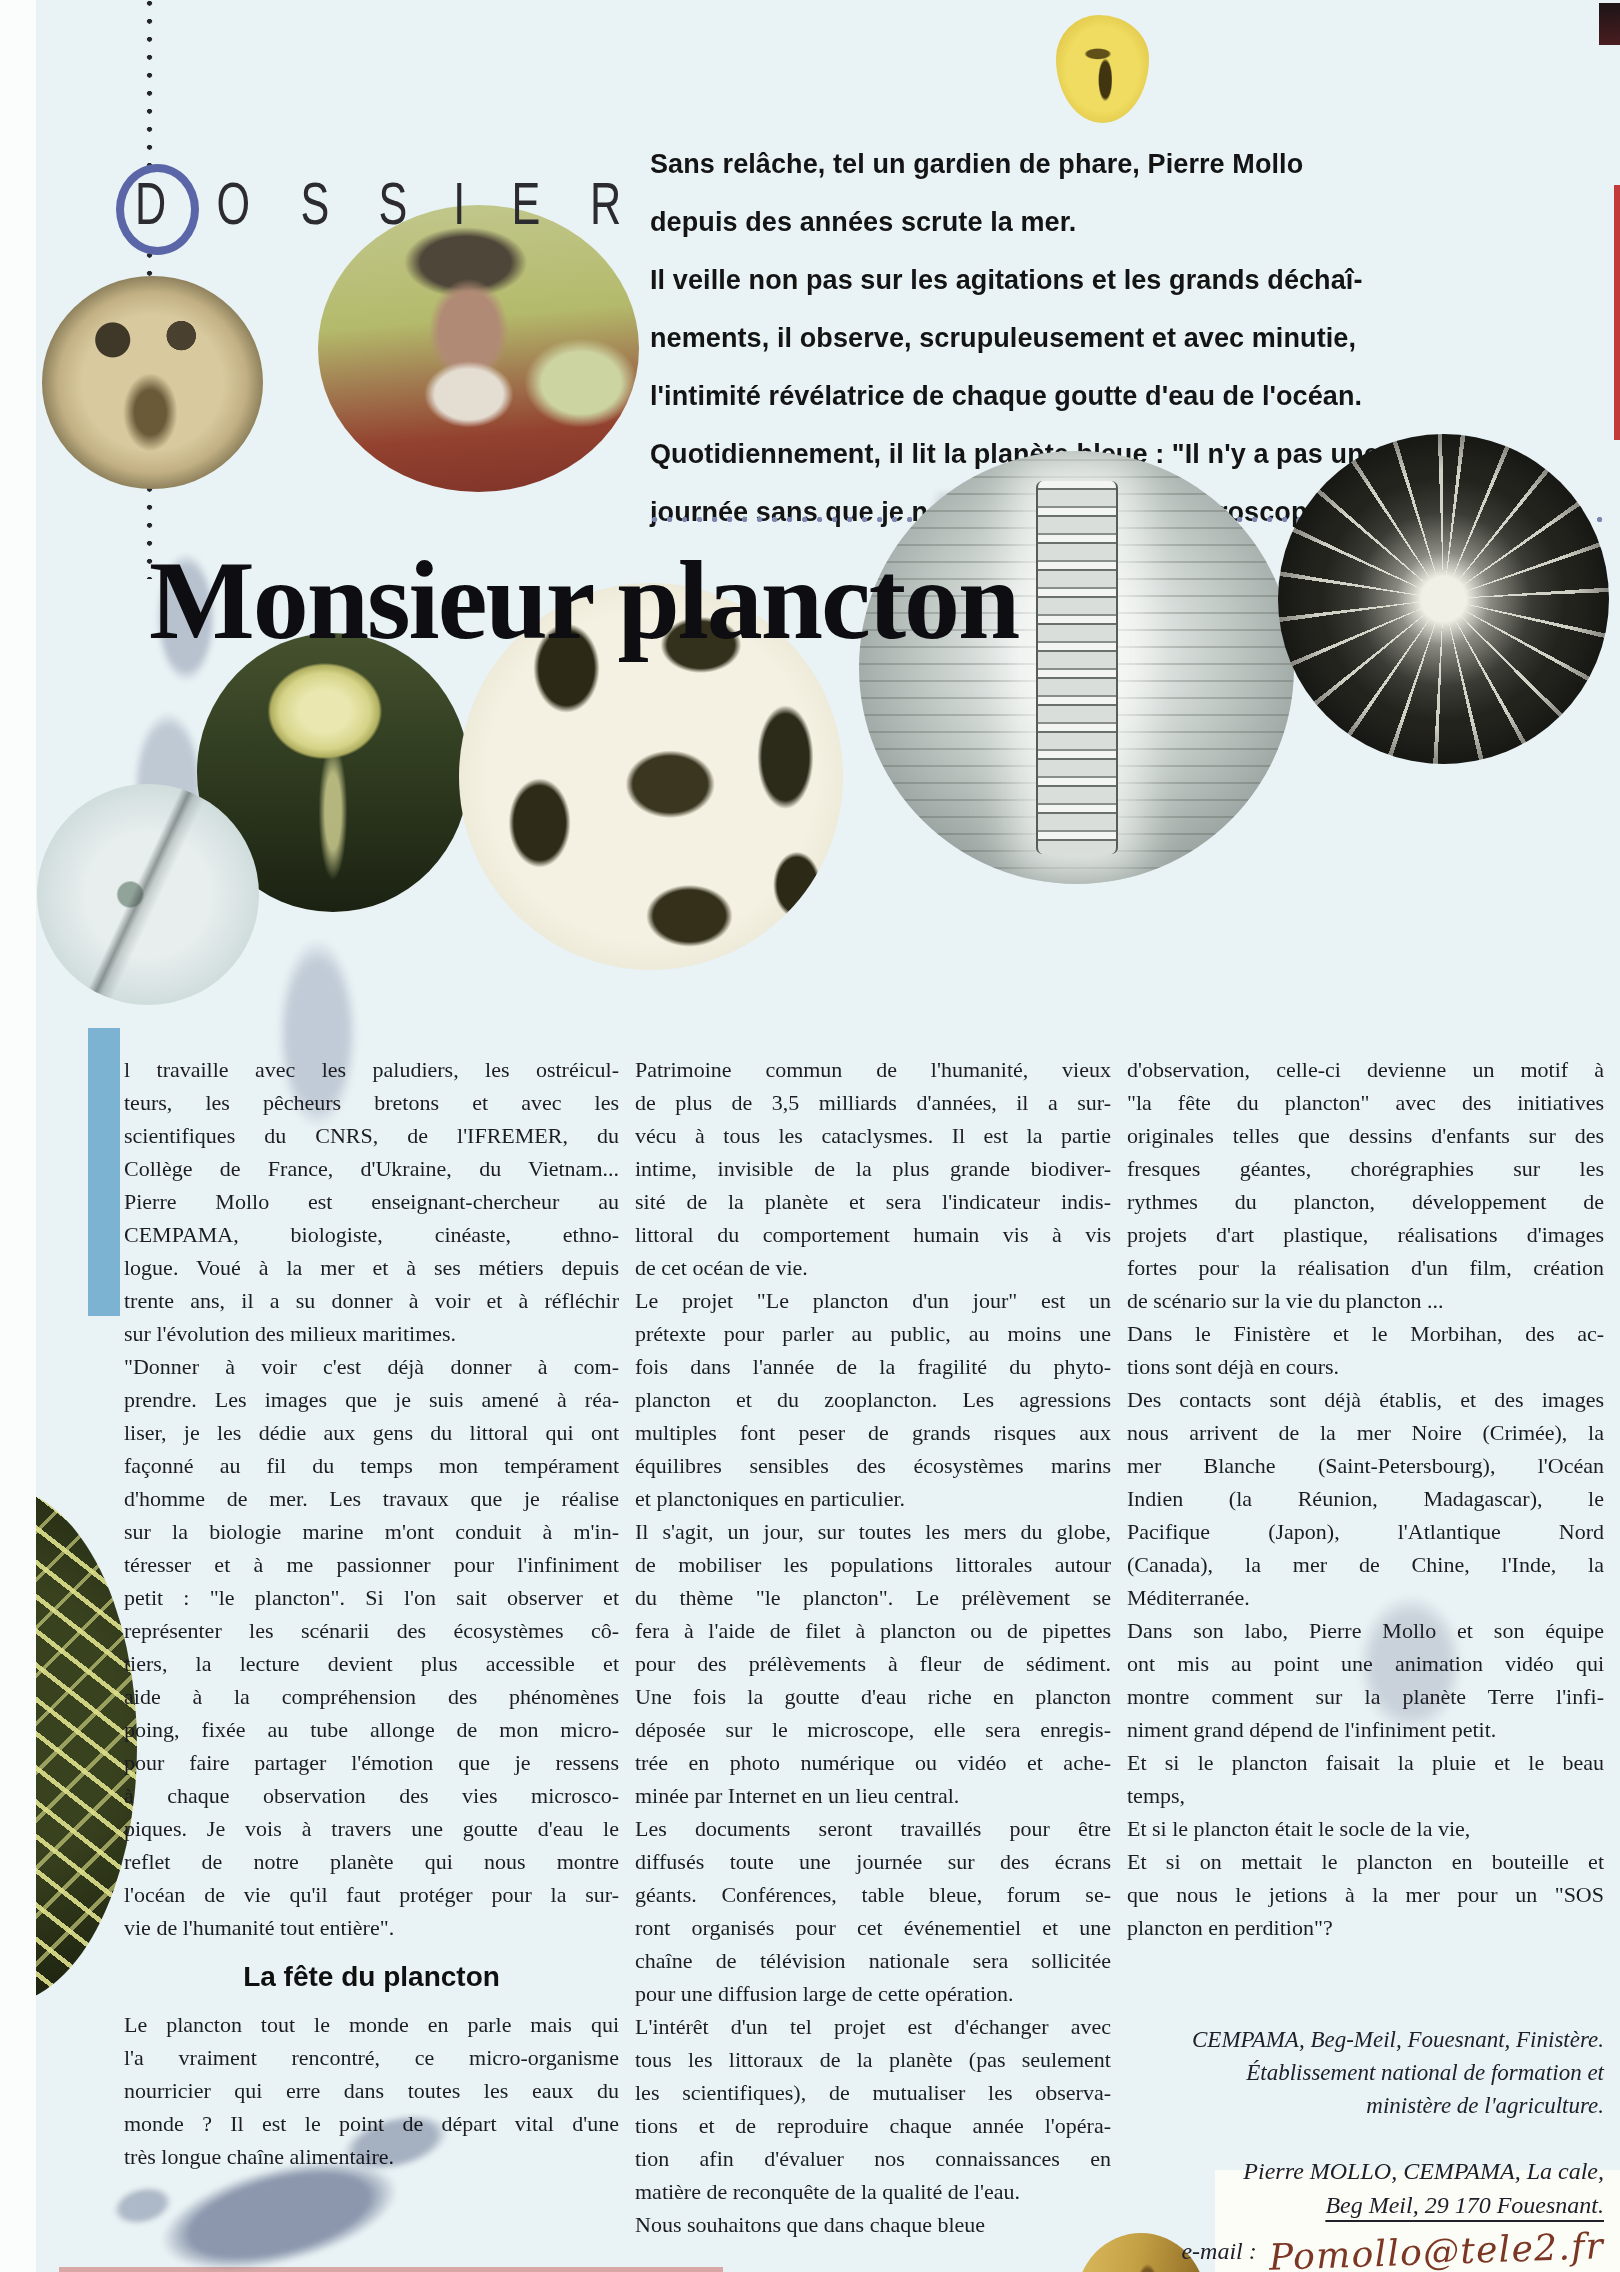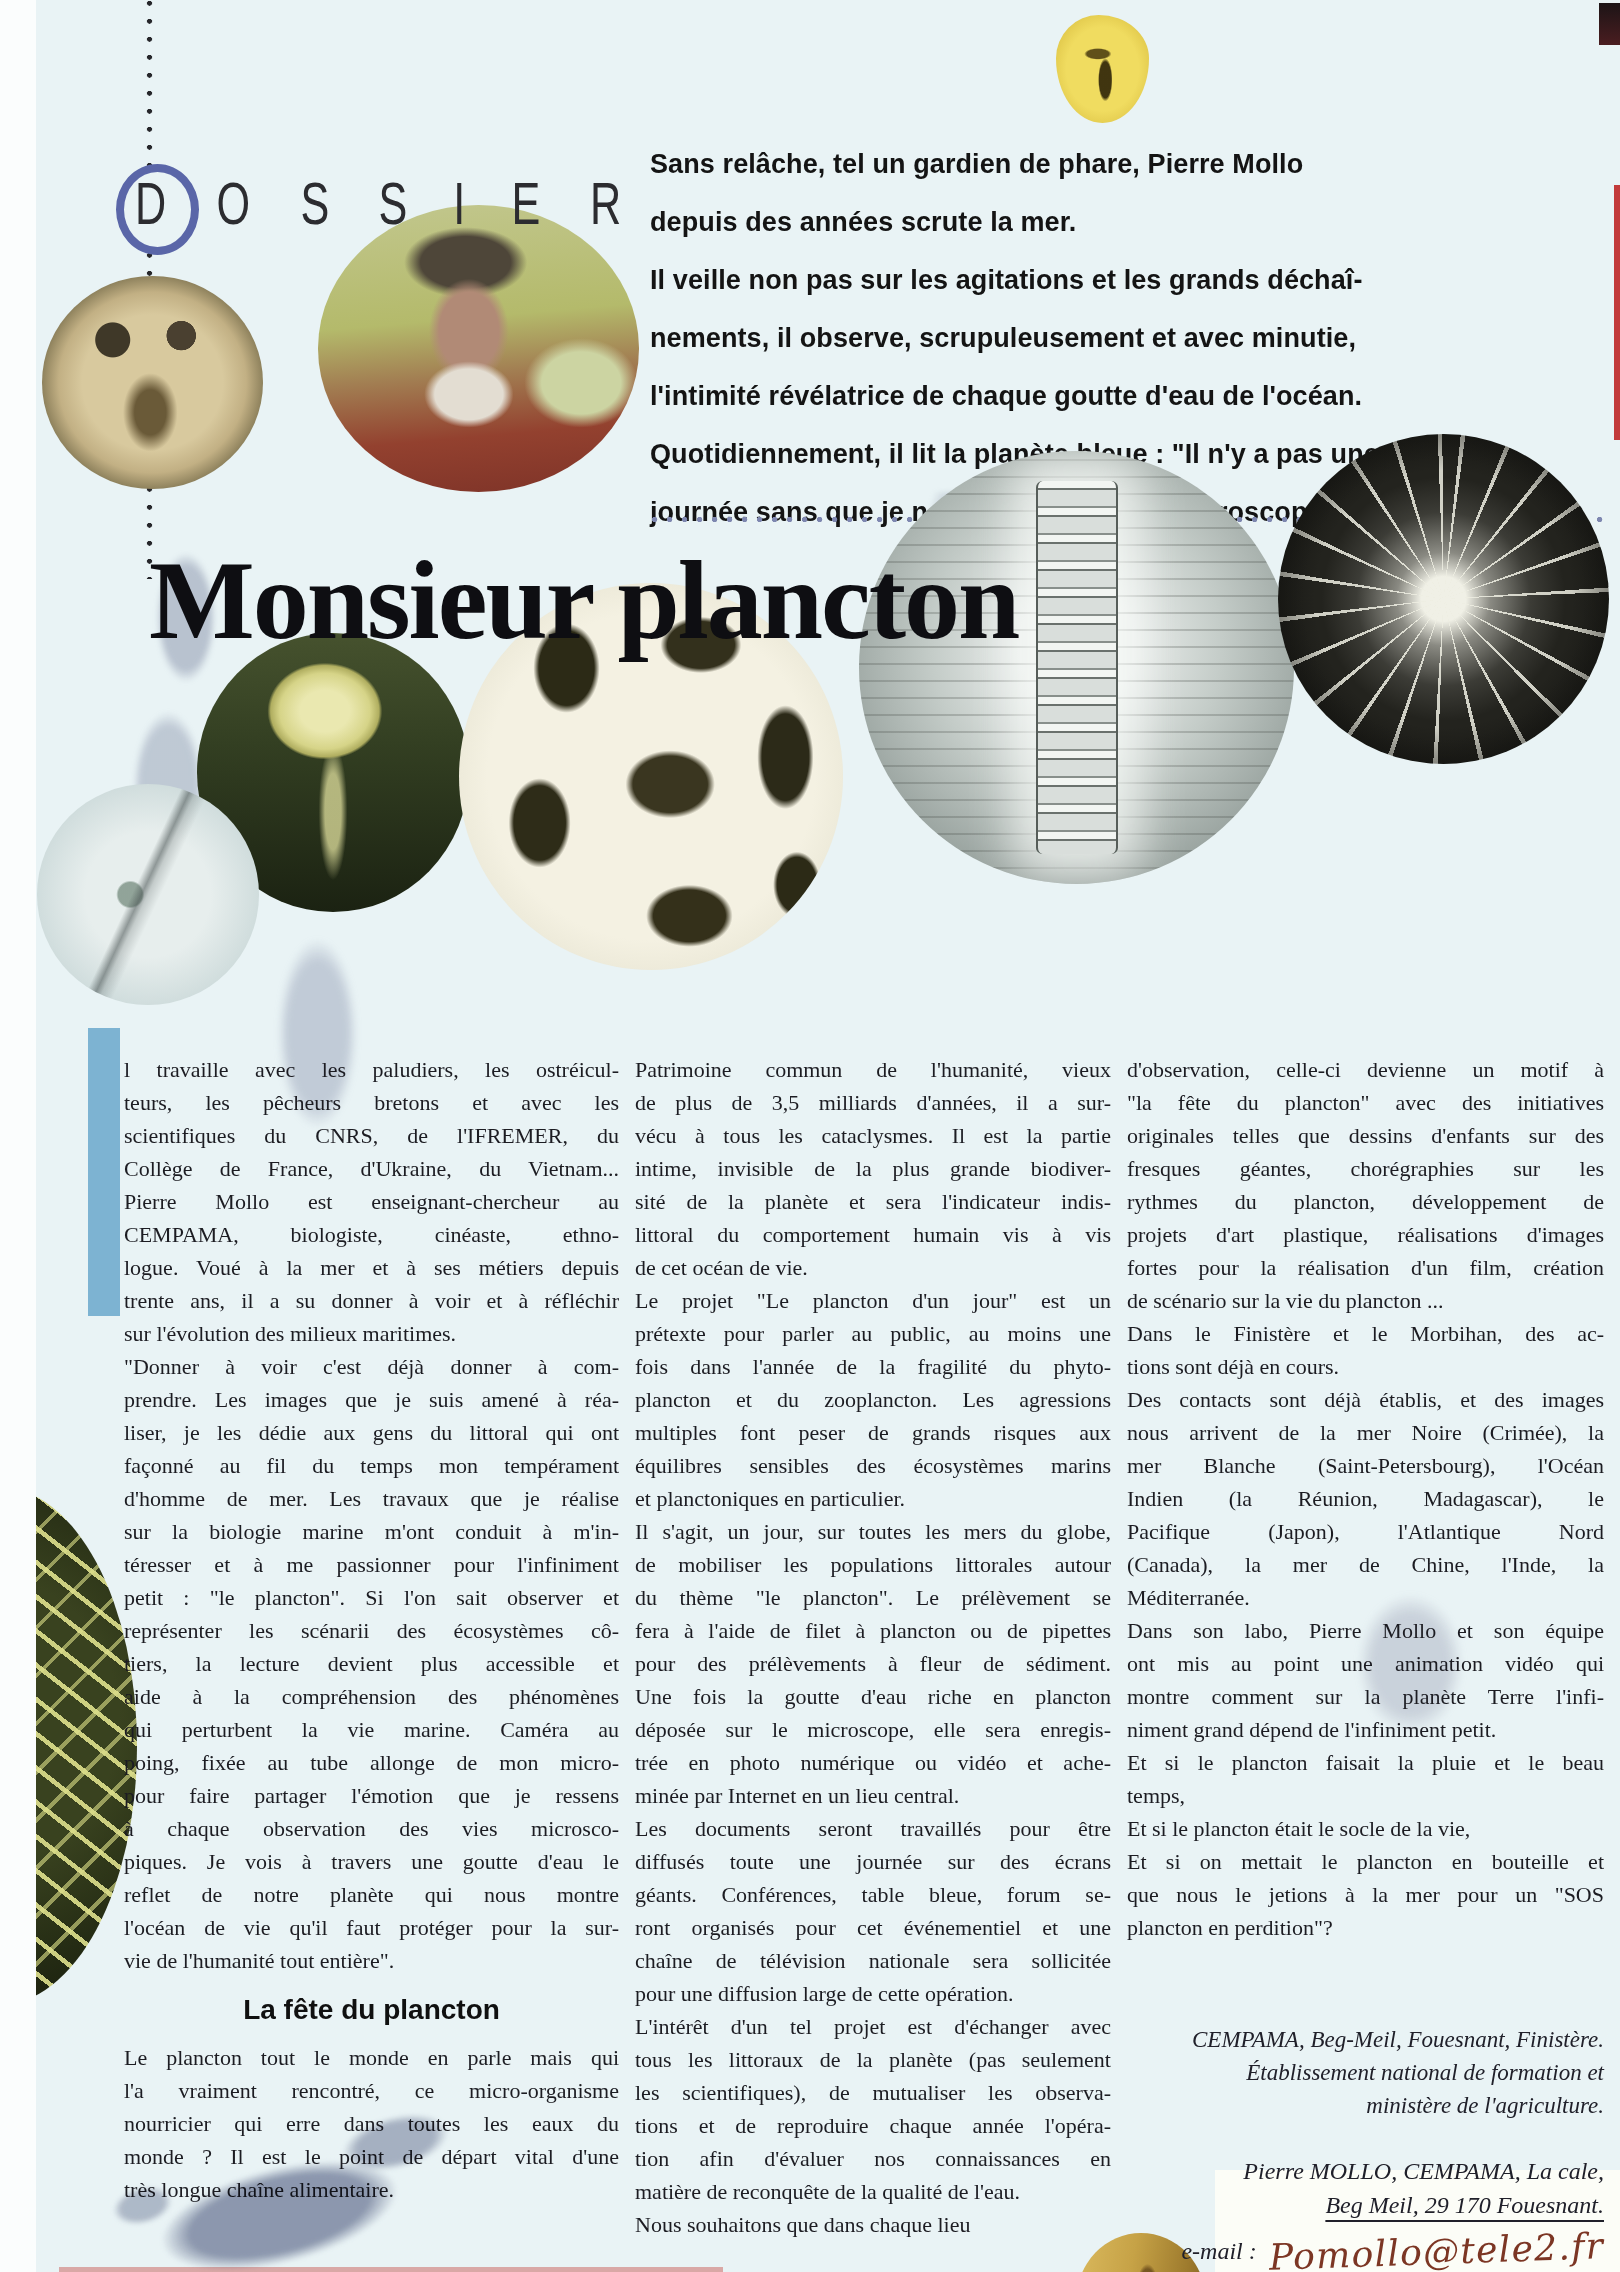--- a/index.html
+++ b/index.html
@@ -216,21 +216,20 @@
         <div class="line">prendre. Les images que je suis amené à réa-</div>
         <div class="line">liser, je les dédie aux gens du littoral qui ont</div>
         <div class="line">façonné au fil du temps mon tempérament</div>
         <div class="line">d'homme de mer. Les travaux que je réalise</div>
         <div class="line">sur la biologie marine m'ont conduit à m'in-</div>
         <div class="line">téresser et à me passionner pour l'infiniment</div>
         <div class="line">petit : "le plancton". Si l'on sait observer et</div>
         <div class="line">représenter les scénarii des écosystèmes cô-</div>
         <div class="line">tiers, la lecture devient plus accessible et</div>
         <div class="line">aide à la compréhension des phénomènes</div>
-        <div class="line">qui perturbent la vie marine. Caméra au</div>
         <div class="line">poing, fixée au tube allonge de mon micro-</div>
         <div class="line">pour faire partager l'émotion que je ressens</div>
         <div class="line">à chaque observation des vies microsco-</div>
         <div class="line">piques. Je vois à travers une goutte d'eau le</div>
         <div class="line">reflet de notre planète qui nous montre</div>
         <div class="line">l'océan de vie qu'il faut protéger pour la sur-</div>
         <div class="line last">vie de l'humanité tout entière".</div>
       </div>
     </div>
   <div class="subhead">La fête du plancton</div>
@@ -286,21 +285,21 @@
       </div>
       <div class="para">
         <div class="line">L'intérêt d'un tel projet est d'échanger avec</div>
         <div class="line">tous les littoraux de la planète (pas seulement</div>
         <div class="line">les scientifiques), de mutualiser les observa-</div>
         <div class="line">tions et de reproduire chaque année l'opéra-</div>
         <div class="line">tion afin d'évaluer nos connaissances en</div>
         <div class="line last">matière de reconquête de la qualité de l'eau.</div>
       </div>
       <div class="para">
-        <div class="line last">Nous souhaitons que dans chaque lieu</div>
+        <div class="line last">Nous souhaitons que dans chaque bleue</div>
       </div>
     </div>
 </div>
 
 <div class="col col3">
   <div>
       <div class="para">
         <div class="line">d'observation, celle-ci devienne un motif à</div>
         <div class="line">"la fête du plancton" avec des initiatives</div>
         <div class="line">originales telles que dessins d'enfants sur des</div>

